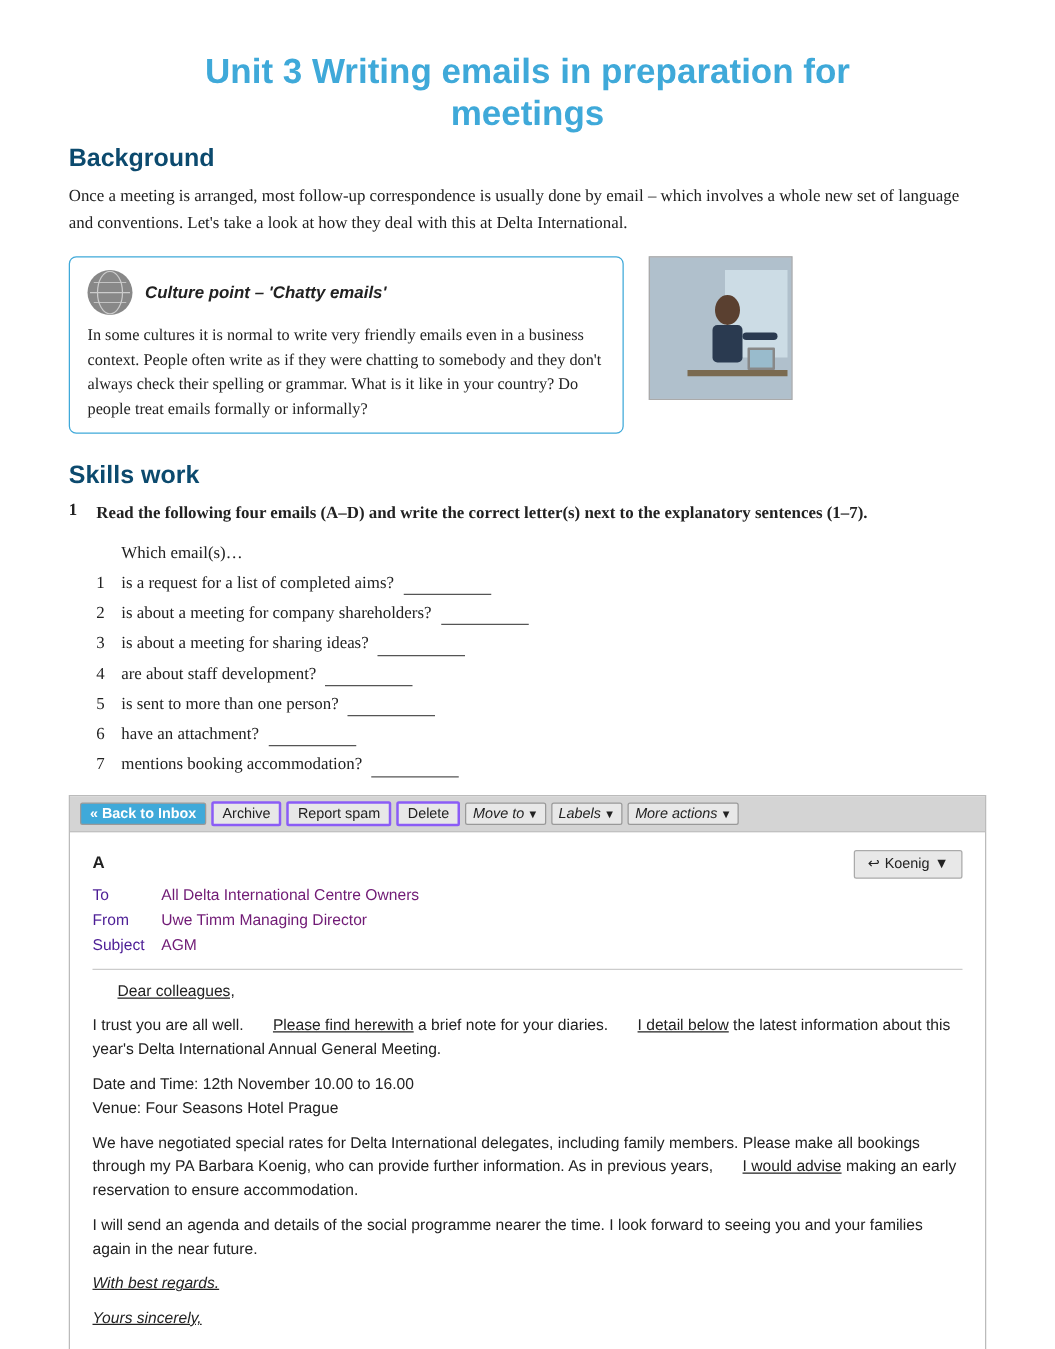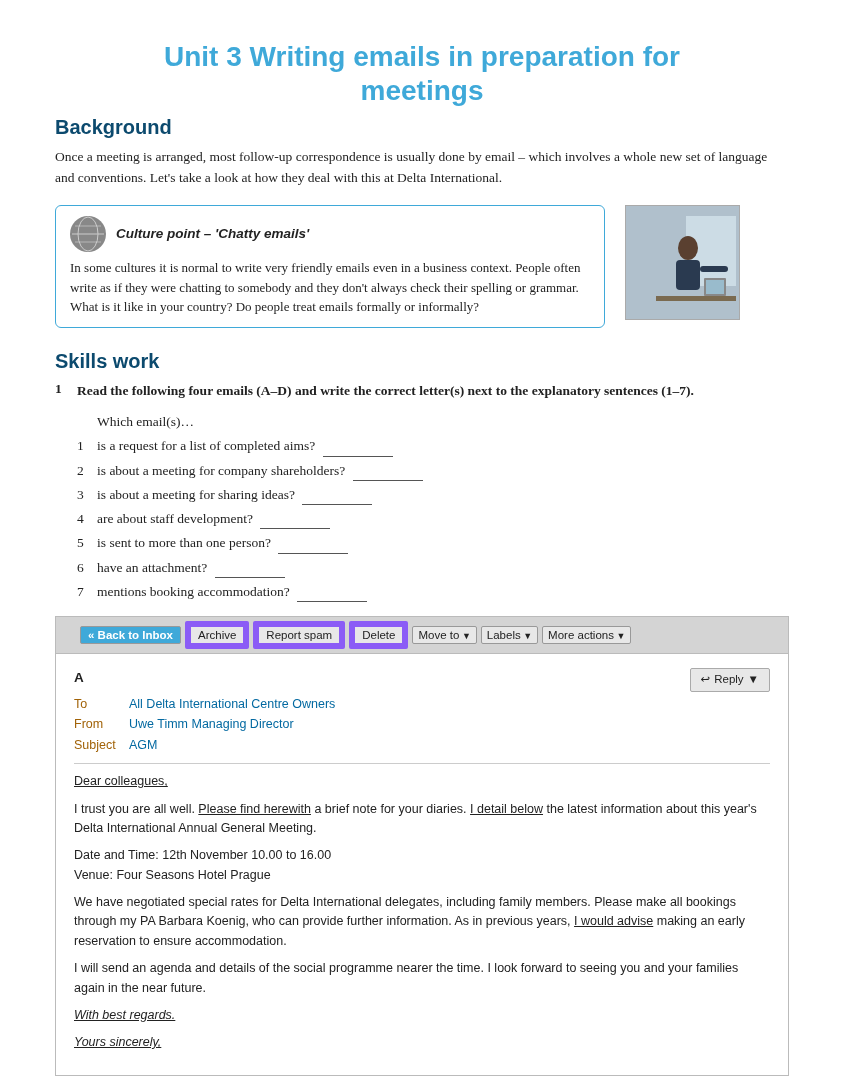--- a/index.html
+++ b/index.html
@@ -49,21 +49,21 @@
       margin-bottom: 22px;
       position: relative;
     }
 
     .culture-box {
       border: 1.5px solid #3fa9d9;
       border-radius: 6px;
       padding: 10px 14px 10px 14px;
       font-size: 13px;
       line-height: 1.5;
-      width: 550px;
+      width: 444px;
       background: #fff;
       position: relative;
     }
 
     .culture-box-header {
       display: flex;
       align-items: center;
       margin-bottom: 6px;
     }
 
@@ -164,21 +164,21 @@
 
     
     .email-container {
       border: 1px solid #bbb;
       margin-top: 4px;
     }
 
     .email-toolbar {
       background: #d4d4d4;
       border-bottom: 1px solid #bbb;
-      padding: 4px 24px;
+      padding: 4px 8px;
       display: flex;
       align-items: center;
       gap: 4px;
     }
 
     .toolbar-btn {
       font-family: Arial, sans-serif;
       font-size: 11.5px;
       padding: 2px 7px;
       border: 1px solid #999;
@@ -186,36 +186,37 @@
       cursor: pointer;
       background: #3fa9d9;
       color: #fff;
       font-weight: bold;
     }
 
     .toolbar-btn-light {
       font-family: Arial, sans-serif;
       font-size: 11.5px;
       padding: 2px 7px;
-      border: 6px solid #8b5cf6;
+      border: 2px solid #8b5cf6;
       border-radius: 2px;
       cursor: pointer;
       background: #e8e8e8;
       color: #222;
     }
 
     .toolbar-dropdown {
       font-family: Arial, sans-serif;
       font-size: 11.5px;
       padding: 2px 5px;
       border: 1px solid #999;
       border-radius: 2px;
       cursor: pointer;
       background: #e8e8e8;
       color: #222;
+      font-style: italic;
     }
 
     .toolbar-dropdown::after {
       content: ' ▼';
       font-size: 9px;
     }
 
     
     .email-body {
       padding: 14px 18px;
@@ -233,25 +234,25 @@
     }
 
     .email-header-row {
       display: flex;
       margin-bottom: 1px;
       font-size: 12.5px;
     }
 
     .email-header-label {
       width: 55px;
-      color: #a16207;
+      color: #4c1d95;
     }
 
     .email-header-value {
-      color: #0369a1;
+      color: #701a75;
     }
 
     .reply-btn {
       position: absolute;
       top: 14px;
       right: 18px;
       background: #e8e8e8;
       border: 1px solid #aaa;
       font-family: Arial, sans-serif;
       font-size: 11.5px;
@@ -275,20 +276,21 @@
     }
 
     .email-para {
       margin-bottom: 8px;
       font-size: 12.5px;
       line-height: 1.55;
     }
 
     .underline-text {
       text-decoration: underline;
+      margin-left: 20px;
     }
 
     .email-closing {
       text-decoration: underline;
       font-style: italic;
     }
   </style>
 </head>
 <body>
 
@@ -415,21 +417,21 @@
       <button class="toolbar-btn-light">Delete</button>
       <button class="toolbar-dropdown">Move to</button>
       <button class="toolbar-dropdown">Labels</button>
       <button class="toolbar-dropdown">More actions</button>
     </div>
 
     <div class="email-body">
 
       <div class="reply-btn">
         <span>↩</span>
-        <span>Reply</span>
+        <span>Koenig</span>
         <span>▼</span>
       </div>
 
       <div class="email-letter-label">A</div>
 
       <div class="email-header-row">
         <span class="email-header-label">To</span>
         <span class="email-header-value">All Delta International Centre Owners</span>
       </div>
       <div class="email-header-row">

